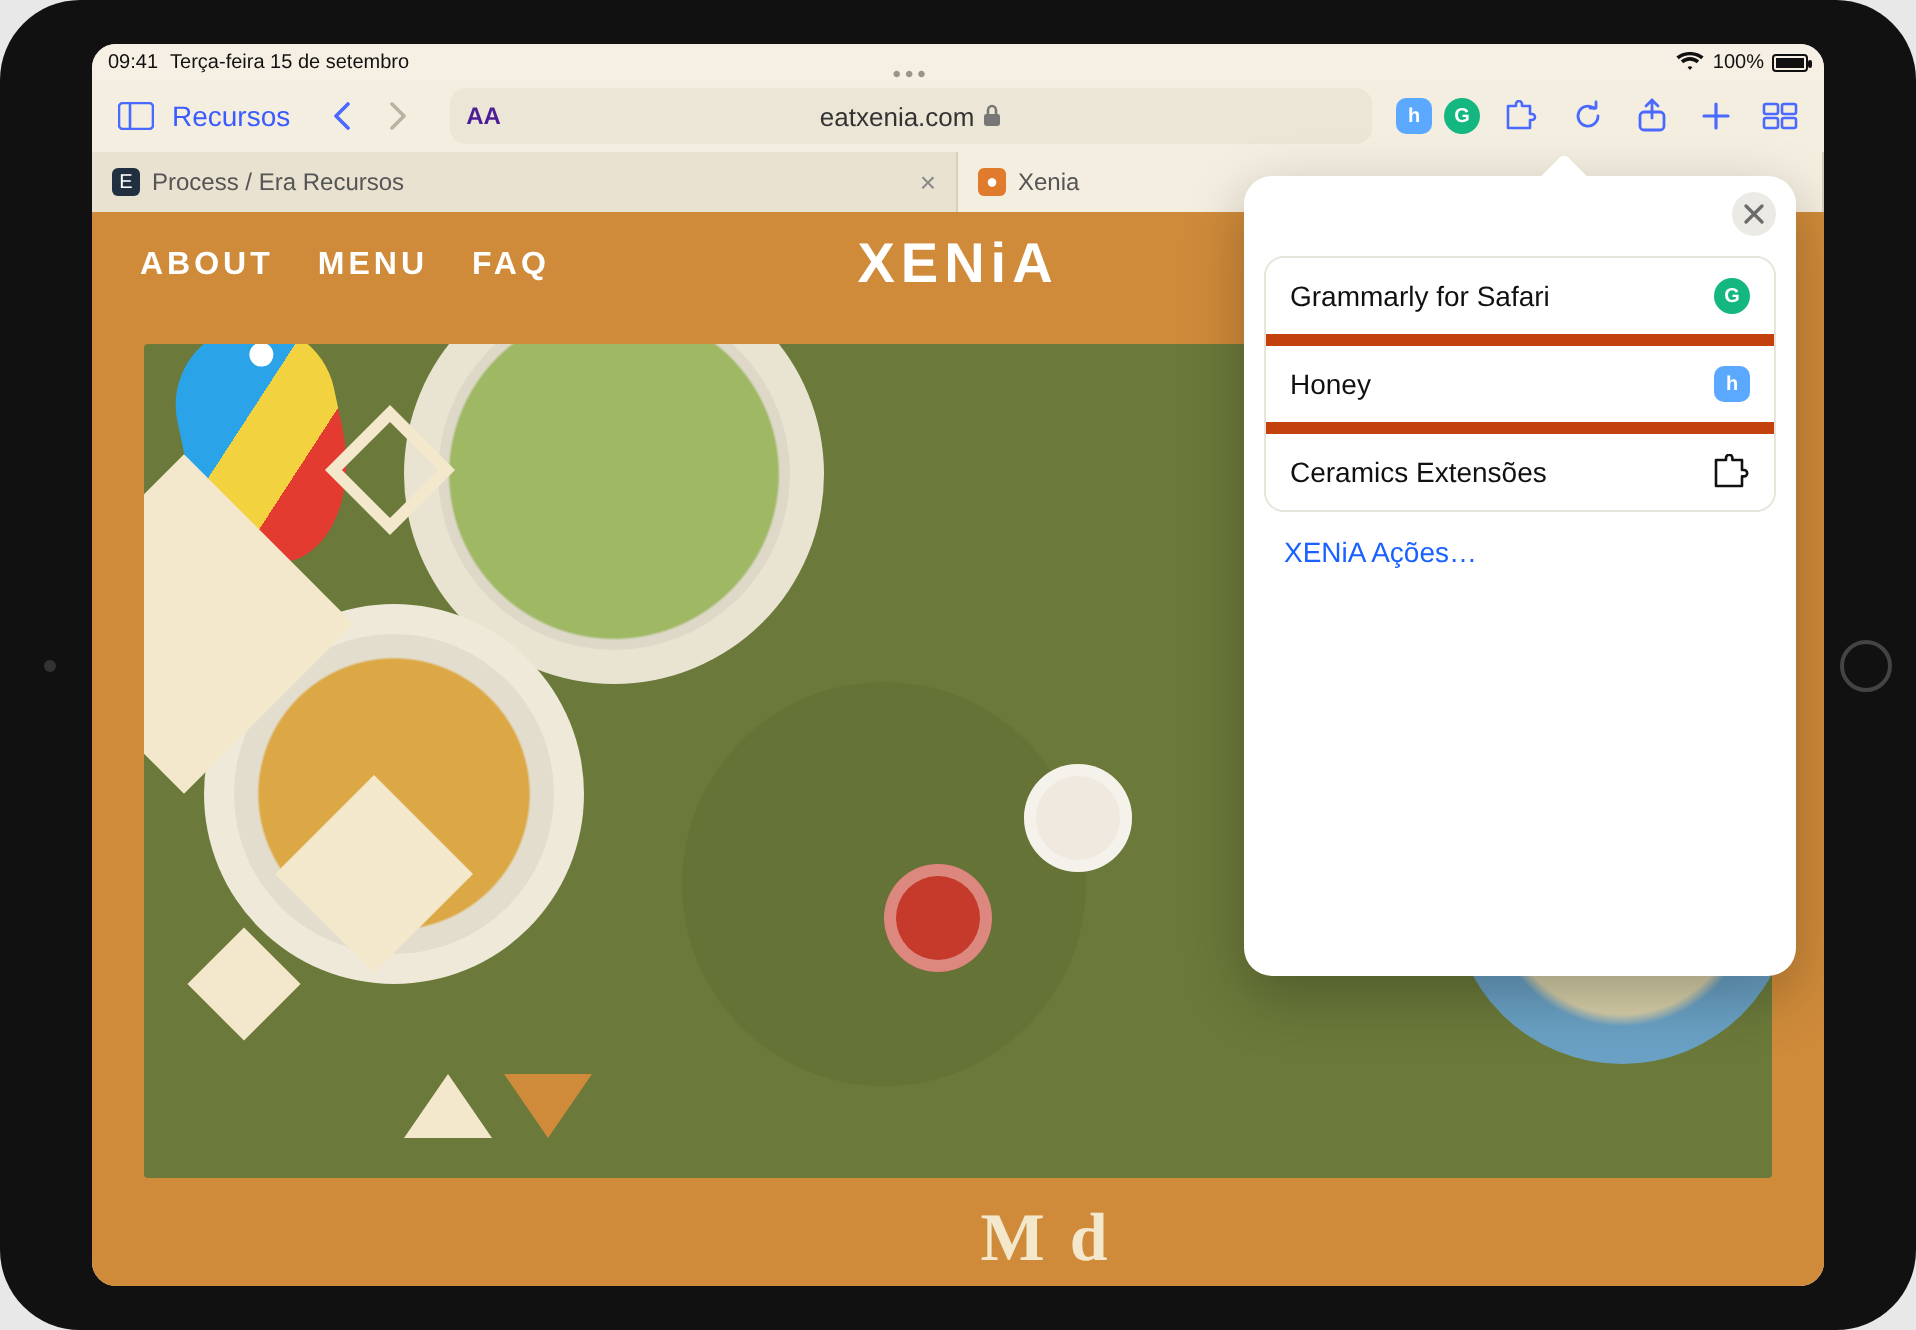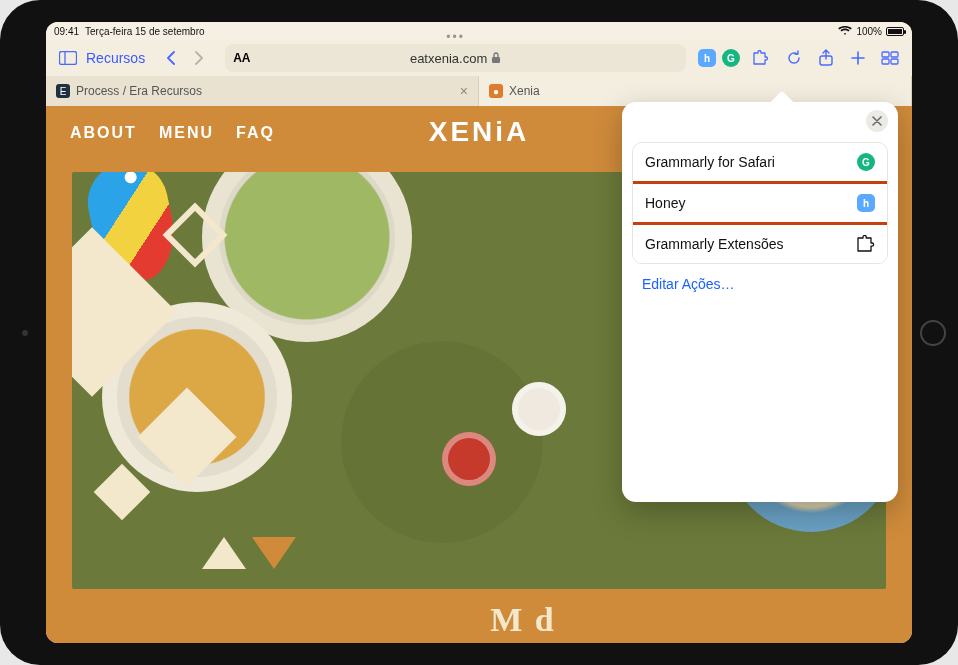--- a/index.html
+++ b/index.html
@@ -57,21 +57,21 @@
   .tb-btn { width:28px; height:28px; display:flex; align-items:center; justify-content:center; color:#4a69ff; border-radius:6px; }
   .tb-btn.muted { color:#9a9686; }
   .bookmarks-label { font-size:14px; color:#3a5bff; margin-right:6px; }
   .nav-arrows { display:flex; gap:0; margin-left:2px; }
   .addressbar {
     flex:1; height:28px; margin:0 8px;
     background:#ece6d6; border-radius:8px;
     display:flex; align-items:center; justify-content:center;
     font-size:13px; color:#333; position:relative;
   }
-  .addressbar .aA { position:absolute; left:8px; color:#000000; font-weight:600; font-size:12px; }
+  .addressbar .aA { position:absolute; left:8px; color:#4c1d95; font-weight:600; font-size:12px; }
   .addressbar .lock { margin-left:4px; color:#777; }
   .addressbar .dots { position:absolute; top:-14px; left:50%; transform:translateX(-50%); color:#9a9686; letter-spacing:2px; font-size:12px; }
   .ext-icons { display:flex; gap:6px; align-items:center; }
   .ext-chip { width:18px; height:18px; border-radius:5px; display:flex; align-items:center; justify-content:center; font-size:10px; color:#fff; font-weight:700; }
   .ext-chip.honey { background:#5aa9ff; }
   .ext-chip.grammarly { background:#13b77f; border-radius:50%; }
   .puzzle-icon { color:#4a69ff; }
 
   
   .tabstrip {
@@ -135,38 +135,37 @@
   .parrot::after{content:""; position:absolute; top:10px; left:42px; width:12px; height:12px; background:#fff; border-radius:50%;}
 
   
   .popover {
     position:absolute; top:66px; right:14px;
     width:276px; height:400px;
     background:#fff; border-radius:14px;
     box-shadow:0 10px 30px rgba(0,0,0,.25);
     padding:10px 0 16px;
     z-index:50;
-    margin-top:14px;
   }
   .popover .arrow {
     position:absolute; top:-8px; right:108px;
     width:16px; height:16px; background:#fff; transform:rotate(45deg);
     border-top-left-radius:3px;
   }
   .popover .close {
     position:absolute; top:8px; right:10px;
     width:22px; height:22px; border-radius:50%;
     background:#eceae4; color:#6b6b6b;
     display:flex; align-items:center; justify-content:center; font-size:14px;
   }
   .pop-list { margin:30px 10px 0; border:1px solid #e7e4da; border-radius:10px; overflow:hidden; }
   .pop-item {
     display:flex; align-items:center; gap:10px;
     padding:10px 12px; font-size:14px; color:#111;
-    border-top:3px solid #c2410c;
+    border-top:6px solid #c2410c;
     background:#fff;
   }
   .pop-item:first-child { border-top:none; }
   .pop-item .trail { margin-left:auto; display:flex; align-items:center; }
   .pop-link { margin:12px 20px 0; font-size:14px; color:#1a62ff; }
 
   svg { display:block; }
 </style>
 </head>
 <body>
@@ -319,25 +318,25 @@
               <span class="ext-chip grammarly">G</span>
             </span>
         </div>
         <div class="pop-item">
           <span>Honey</span>
           <span class="trail">
               <span class="ext-chip honey">h</span>
             </span>
         </div>
         <div class="pop-item">
-          <span>Grammarly Extensões</span>
+          <span>Ceramics Extensões</span>
           <span class="trail">
             <svg width="20" height="18" viewBox="0 0 20 18">
                 <path d="M3 3h5V2a1.6 1.6 0 013.2 0v1H16v5h1a1.6 1.6 0 010 3.2h-1V16H3V3z" fill="none" stroke="#111" stroke-width="1.3" stroke-linejoin="round"></path>
               </svg>
           </span>
         </div>
       </div>
-      <div class="pop-link">Editar Ações…</div>
+      <div class="pop-link">XENiA Ações…</div>
     </div>
 
   </div>
 </div>
 
 </body></html>

